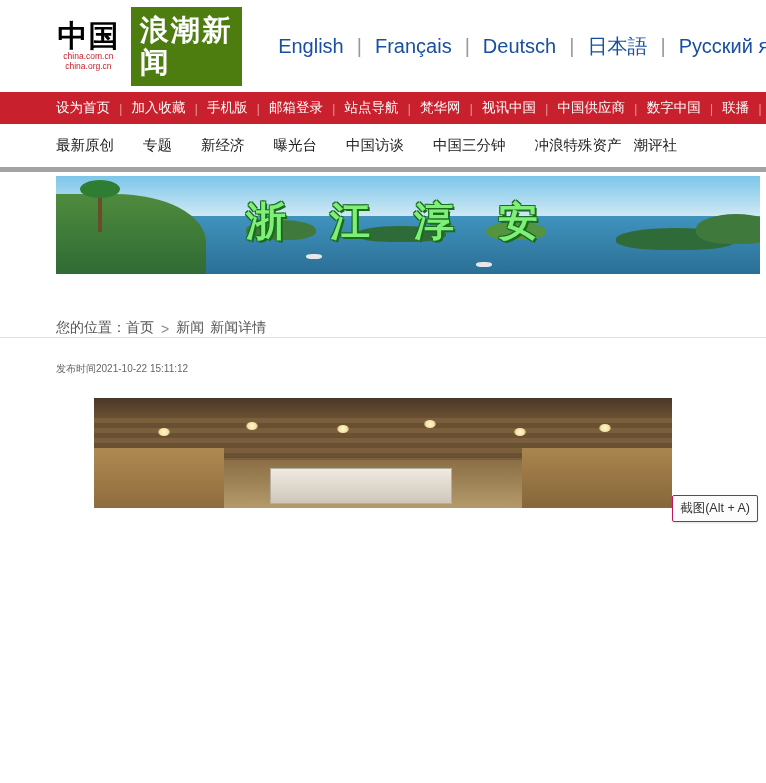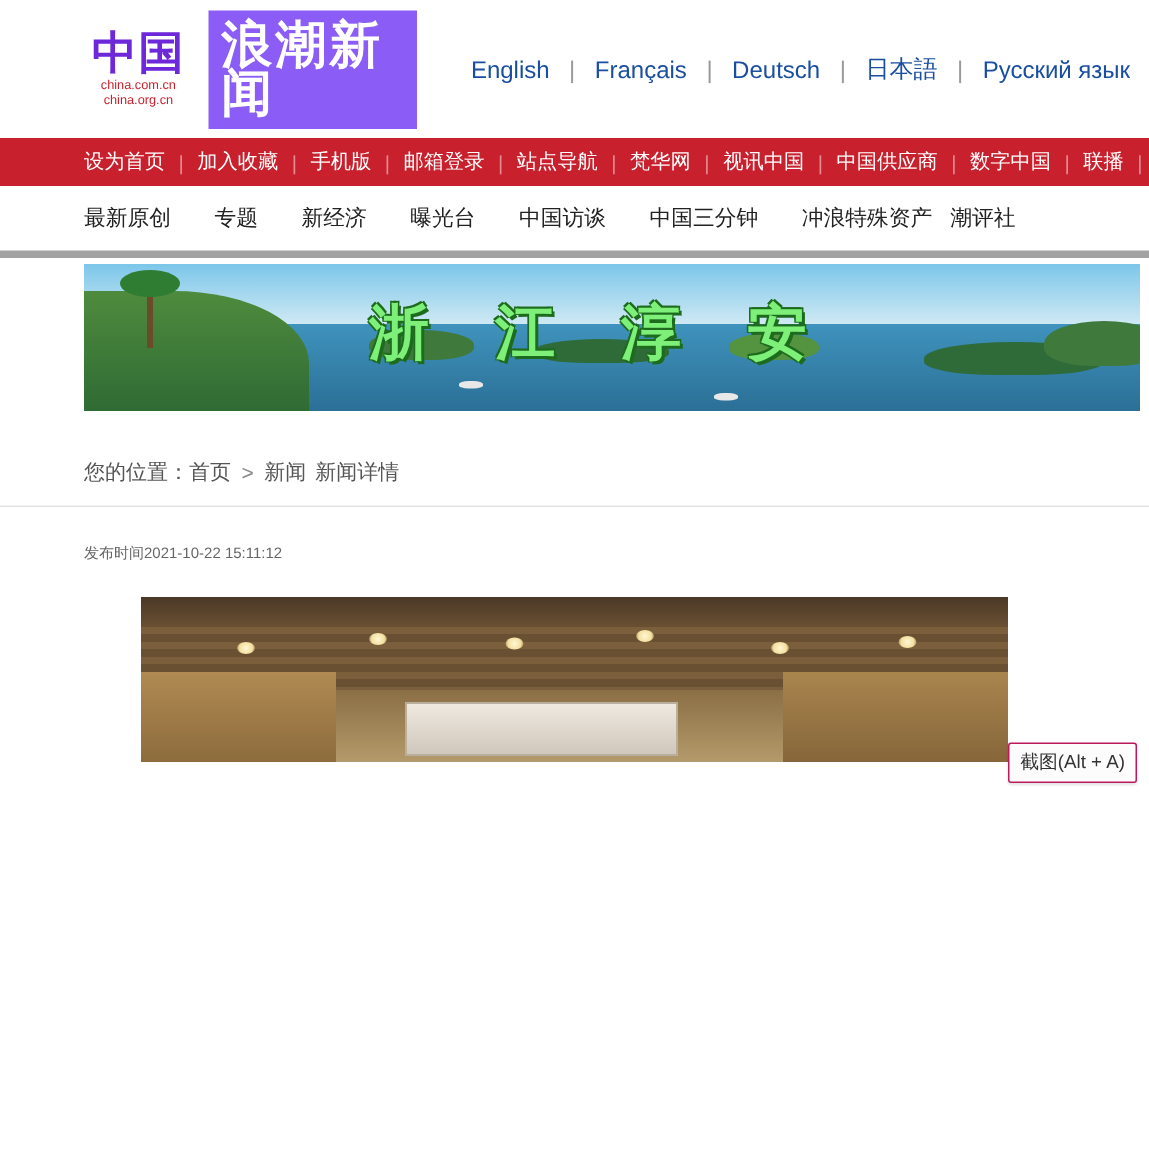--- a/index.html
+++ b/index.html
@@ -34,46 +34,46 @@
     position: relative;
     display: flex;
     flex-direction: column;
     justify-content: center;
     align-items: center;
   }
   .logo-cn .glyph {
     font-family: "DejaVu Serif", serif;
     font-size: 30px;
     font-weight: bold;
-    color: #6d28d9;
+    color: #000000;
     line-height: 30px;
     letter-spacing: 1px;
   }
   .logo-cn .dom {
     font-size: 8.5px;
     color: #c8202d;
     line-height: 10px;
     font-family: "Liberation Sans", sans-serif;
   }
   .logo-red {
     margin-left: 10px;
-    background: #8b5cf6;
+    background: #4d7c0f;
     color: #ffffff;
     font-family: "DejaVu Serif", serif;
-    font-size: 34px;
+    font-size: 29px;
     font-weight: bold;
     letter-spacing: 2px;
     padding: 7px 9px 8px 9px;
     line-height: 32px;
   }
   .lang-nav {
     margin-left: 34px;
     display: flex;
-    align-items: flex-end;
-    font-size: 16px;
+    align-items: center;
+    font-size: 20px;
     color: #1a4fa0;
     white-space: nowrap;
     overflow: hidden;
   }
   .lang-nav a {
     color: #1a4fa0;
     text-decoration: none;
     padding: 0 2px;
   }
   .lang-nav .sep {
@@ -174,21 +174,21 @@
     letter-spacing: 44px;
     text-shadow: 2px 2px 0 #1d6b1c, -1px -1px 0 #1d6b1c, 1px -1px 0 #1d6b1c, -1px 1px 0 #1d6b1c;
     white-space: nowrap;
   }
 
   
   .crumb-wrap {
     border-bottom: 1px solid #e3e3e3;
     height: 46px;
     display: flex;
-    align-items: center;
+    align-items: flex-end;
     padding-left: 56px;
     box-sizing: border-box;
     margin-top: 18px;
     font-size: 14px;
     color: #555;
   }
   .crumb-wrap a { color:#555; text-decoration:none; }
   .crumb-wrap .arrow { padding: 0 7px; color:#888; }
 
   

